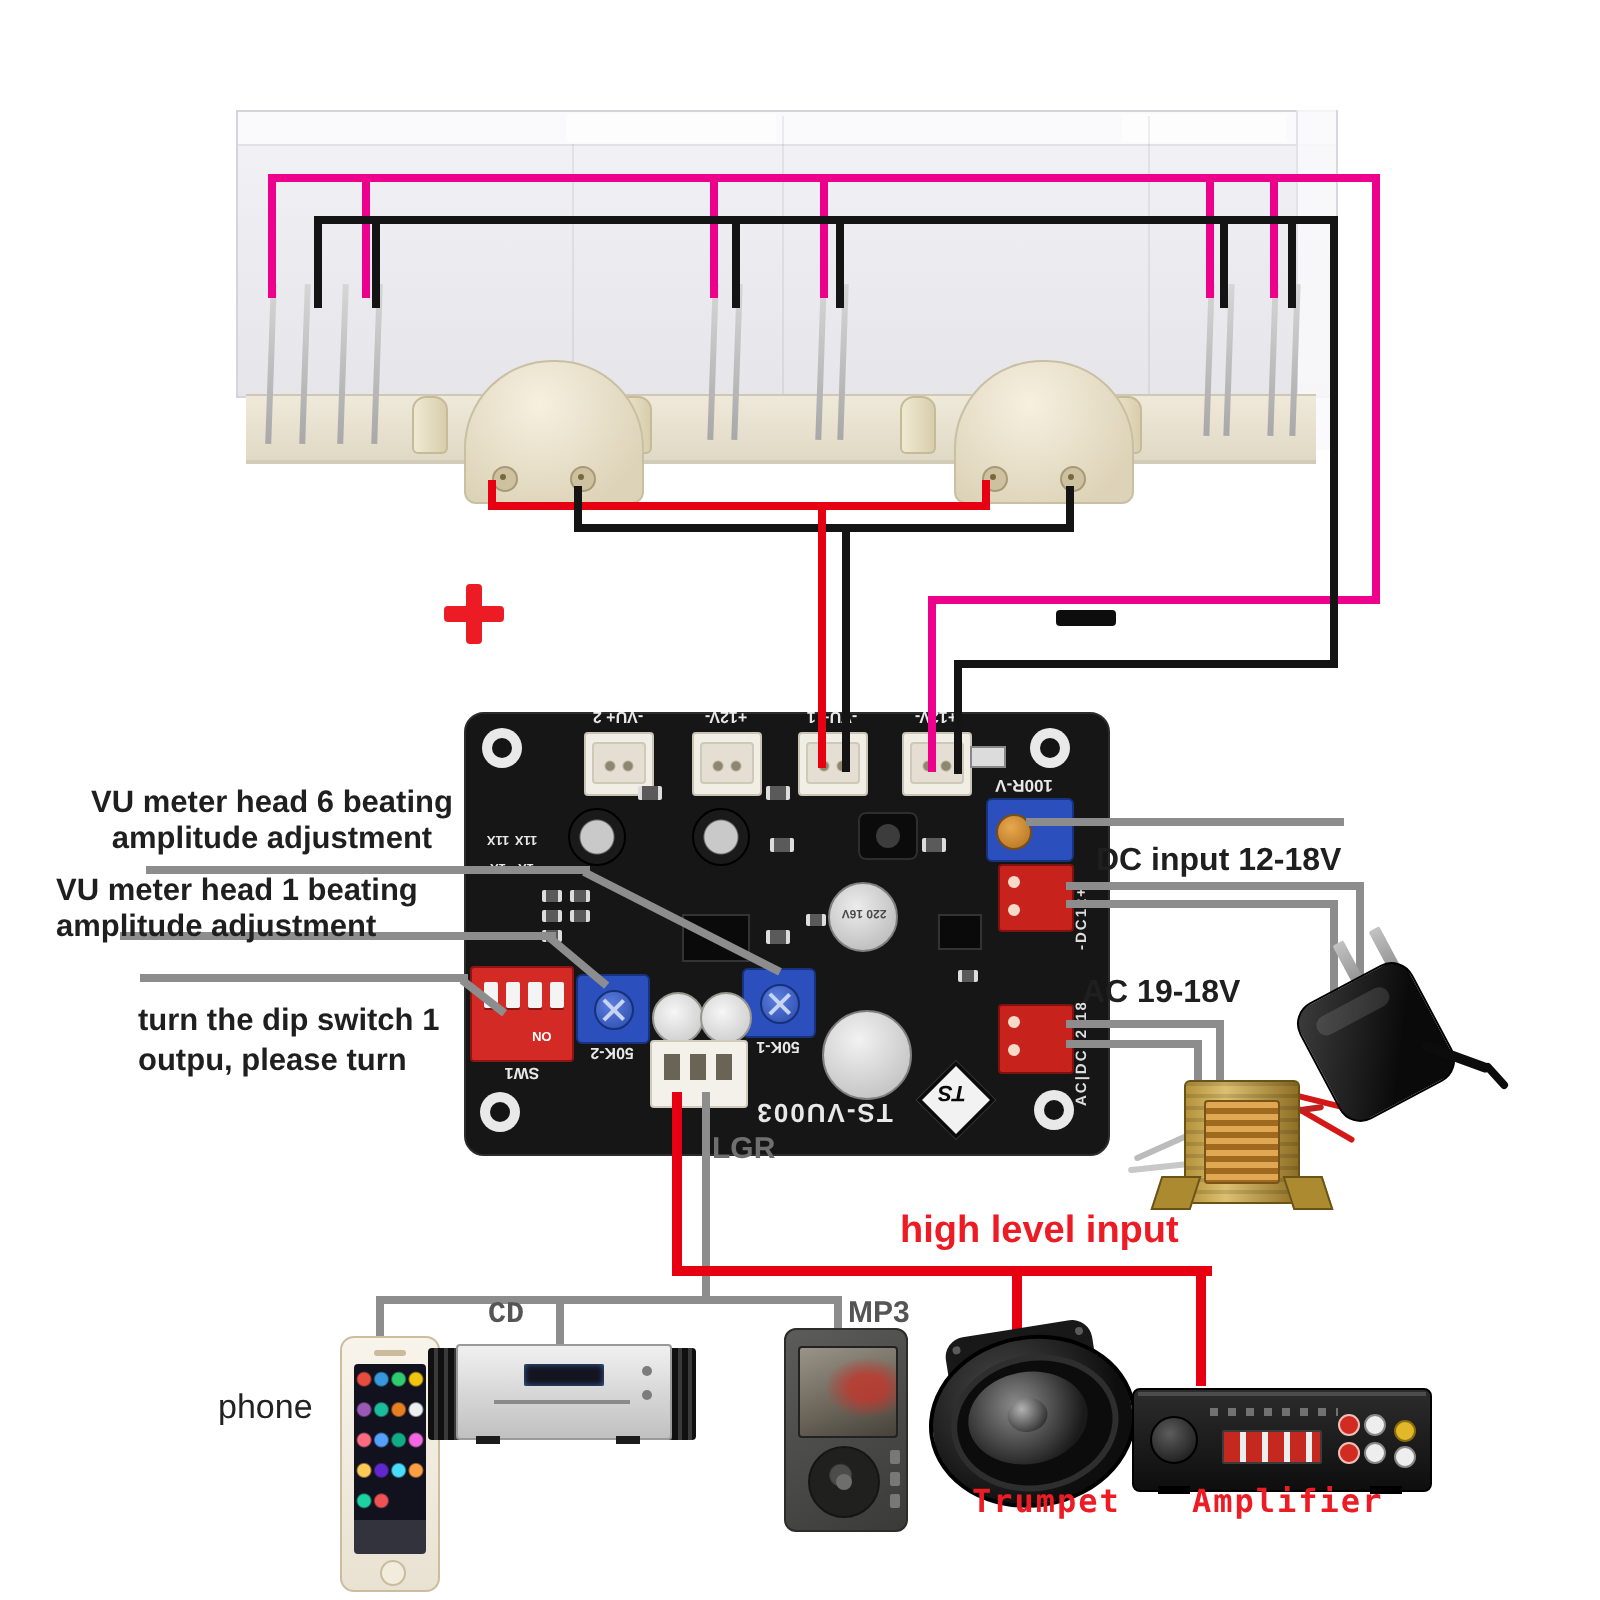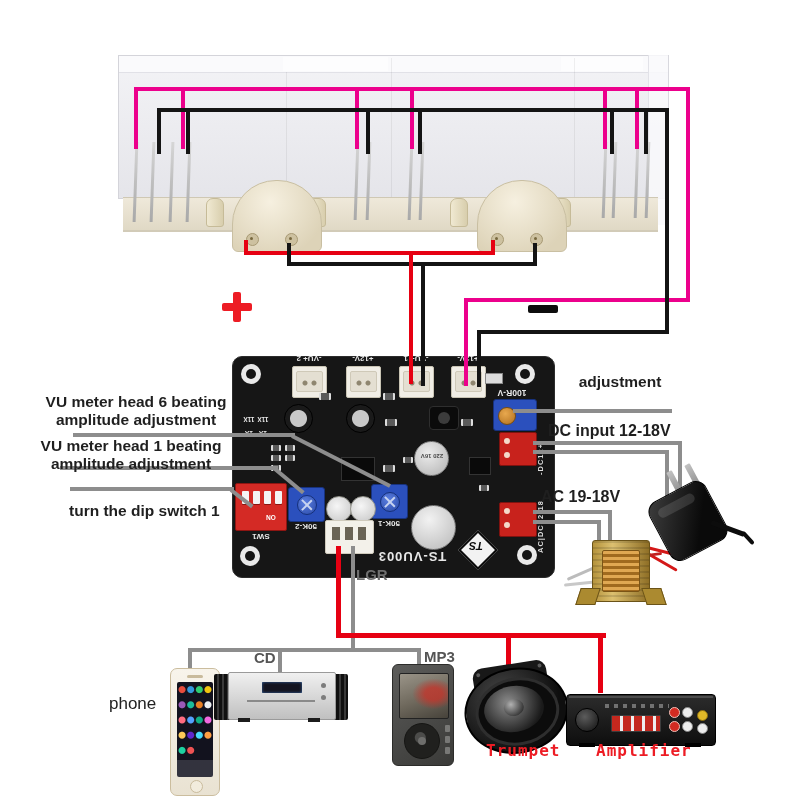--- a/index.html
+++ b/index.html
@@ -338,32 +338,33 @@
       <span class="abs" style="left:8px;top:8px;width:40px;height:10px;border-radius:6px;background:rgba(255,255,255,0.12);"></span>
     </div>
     <span class="abs" style="left:60px;top:66px;width:36px;height:5px;background:#0c0c0c;transform:rotate(20deg);border-radius:3px;"></span>
     <span class="abs" style="left:90px;top:76px;width:16px;height:4px;background:#0c0c0c;transform:rotate(48deg);border-radius:3px;"></span>
   </div>
 
   <div class="abs note" style="left:36px;top:393px;width:200px;font-size:15.5px;line-height:18px;text-align:center;">
     <div>VU meter head 6 beating</div>
     <div>amplitude adjustment</div>
   </div>
-  <div class="abs note" style="left:28px;top:437px;width:206px;font-size:15.5px;line-height:18px;text-align:center;">
+  <div class="abs note" style="left:28px;top:437px;width:206px;font-size:15.5px;line-height:18px;">
     <div>VU meter head 1 beating</div>
     <div>amplitude adjustment</div>
   </div>
   <div class="abs note" style="left:69px;top:501px;width:176px;font-size:15.5px;line-height:20px;">
     <div>turn the dip switch 1</div>
+    <div>outpu, please turn</div>
   </div>
   <div class="abs note" style="left:532px;top:373px;width:176px;font-size:15.5px;line-height:18px;text-align:center;">
-    <div>adjustment</div>
   </div>
   <div class="abs note" style="left:548px;top:422px;font-size:16px;">DC input 12-18V</div>
   <div class="abs note" style="left:541px;top:488px;font-size:16px;">AC 19-18V</div>
+  <div class="abs redlab" style="left:450px;top:605px;font-size:19px;">high level input</div>
   <div class="abs" style="left:356px;top:566px;font-size:15px;font-weight:bold;color:var(--label_gray);">LGR</div>
-  <div class="devlabel" style="left:254px;top:649px;">CD</div>
+  <div class="devlabel" style="left:244px;top:649px;font-family:Liberation Mono, monospace;">CD</div>
   <div class="devlabel" style="left:424px;top:648px;">MP3</div>
   <div class="abs" style="left:109px;top:694px;font-size:17px;color:#222;">phone</div>
   <div class="monolab" style="left:486px;top:741px;">Trumpet</div>
   <div class="monolab" style="left:596px;top:741px;">Amplifier</div>
 
 </div>
 
 </body></html>

